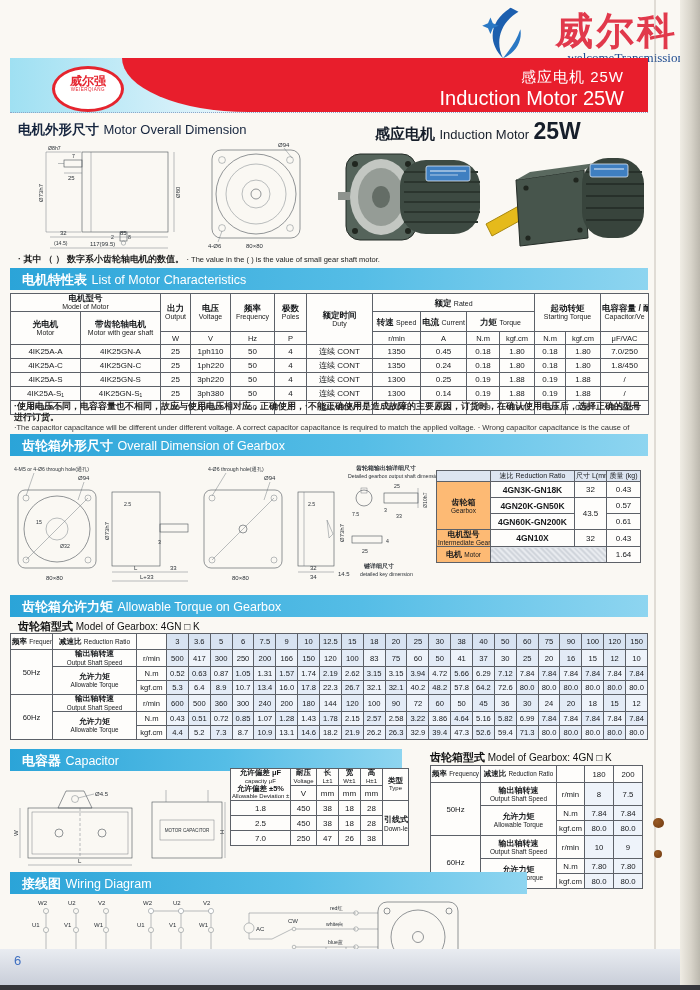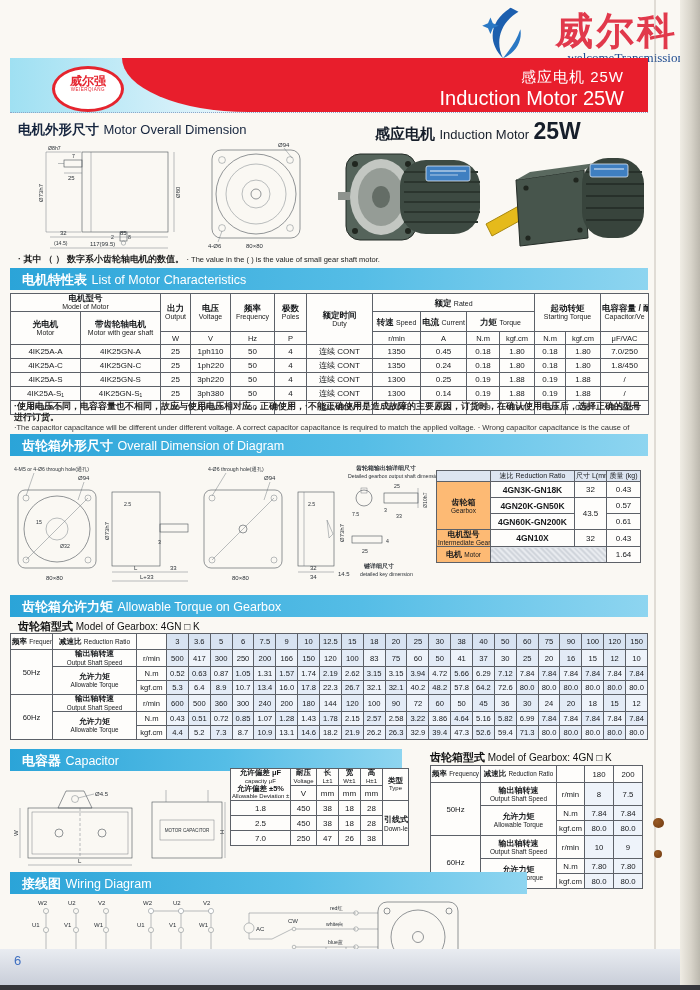--- a/index.html
+++ b/index.html
@@ -409,21 +409,21 @@
   </tbody>
     </table>
 
   <div class="note" style="left:14px;top:401px;width:628px;">
     <div class="char-note-cn">·使用电压不同，电容容量也不相同，故应与使用电压相对应，正确使用，·不能正确使用是造成故障的主要原因，订货时，在确认使用电压后，选择正确的型号进行订货。</div>
     <div class="char-note-en">·The capacitor capacitance will be different under different voltage. A correct capacitor capacitance is required to match the applied voltage. · Wrong capacitor capacitance is the cause of trouble. You must confirm a correct voltage and select a correct model when your purchase order is placed.</div>
   </div>
 
   <div class="bar" style="top:434px;width:638px;">
     <span class="bar-cn">齿轮箱外形尺寸</span>
-    <span class="bar-en">Overall Dimension of Diagram</span>
+    <span class="bar-en">Overall Dimension of Gearbox</span>
   </div>
 
   <svg style="left:12px;top:460px;" width="425" height="126" viewBox="0 0 425 126">
     <text class="dim-s" x="2" y="11">4-M5 or 4-Ø6 through hole(通孔)</text>
     <line x1="22" y1="13" x2="14" y2="36" class="dln-thin"></line>
     <rect x="6" y="30" width="78" height="78" rx="7" class="dln"></rect>
     <circle cx="45" cy="69" r="33" class="dln"></circle>
     <circle cx="45" cy="69" r="11" class="dln-thin"></circle>
     <circle cx="14" cy="38" r="3" class="dln-thin"></circle>
       <circle cx="76" cy="38" r="3" class="dln-thin"></circle>

